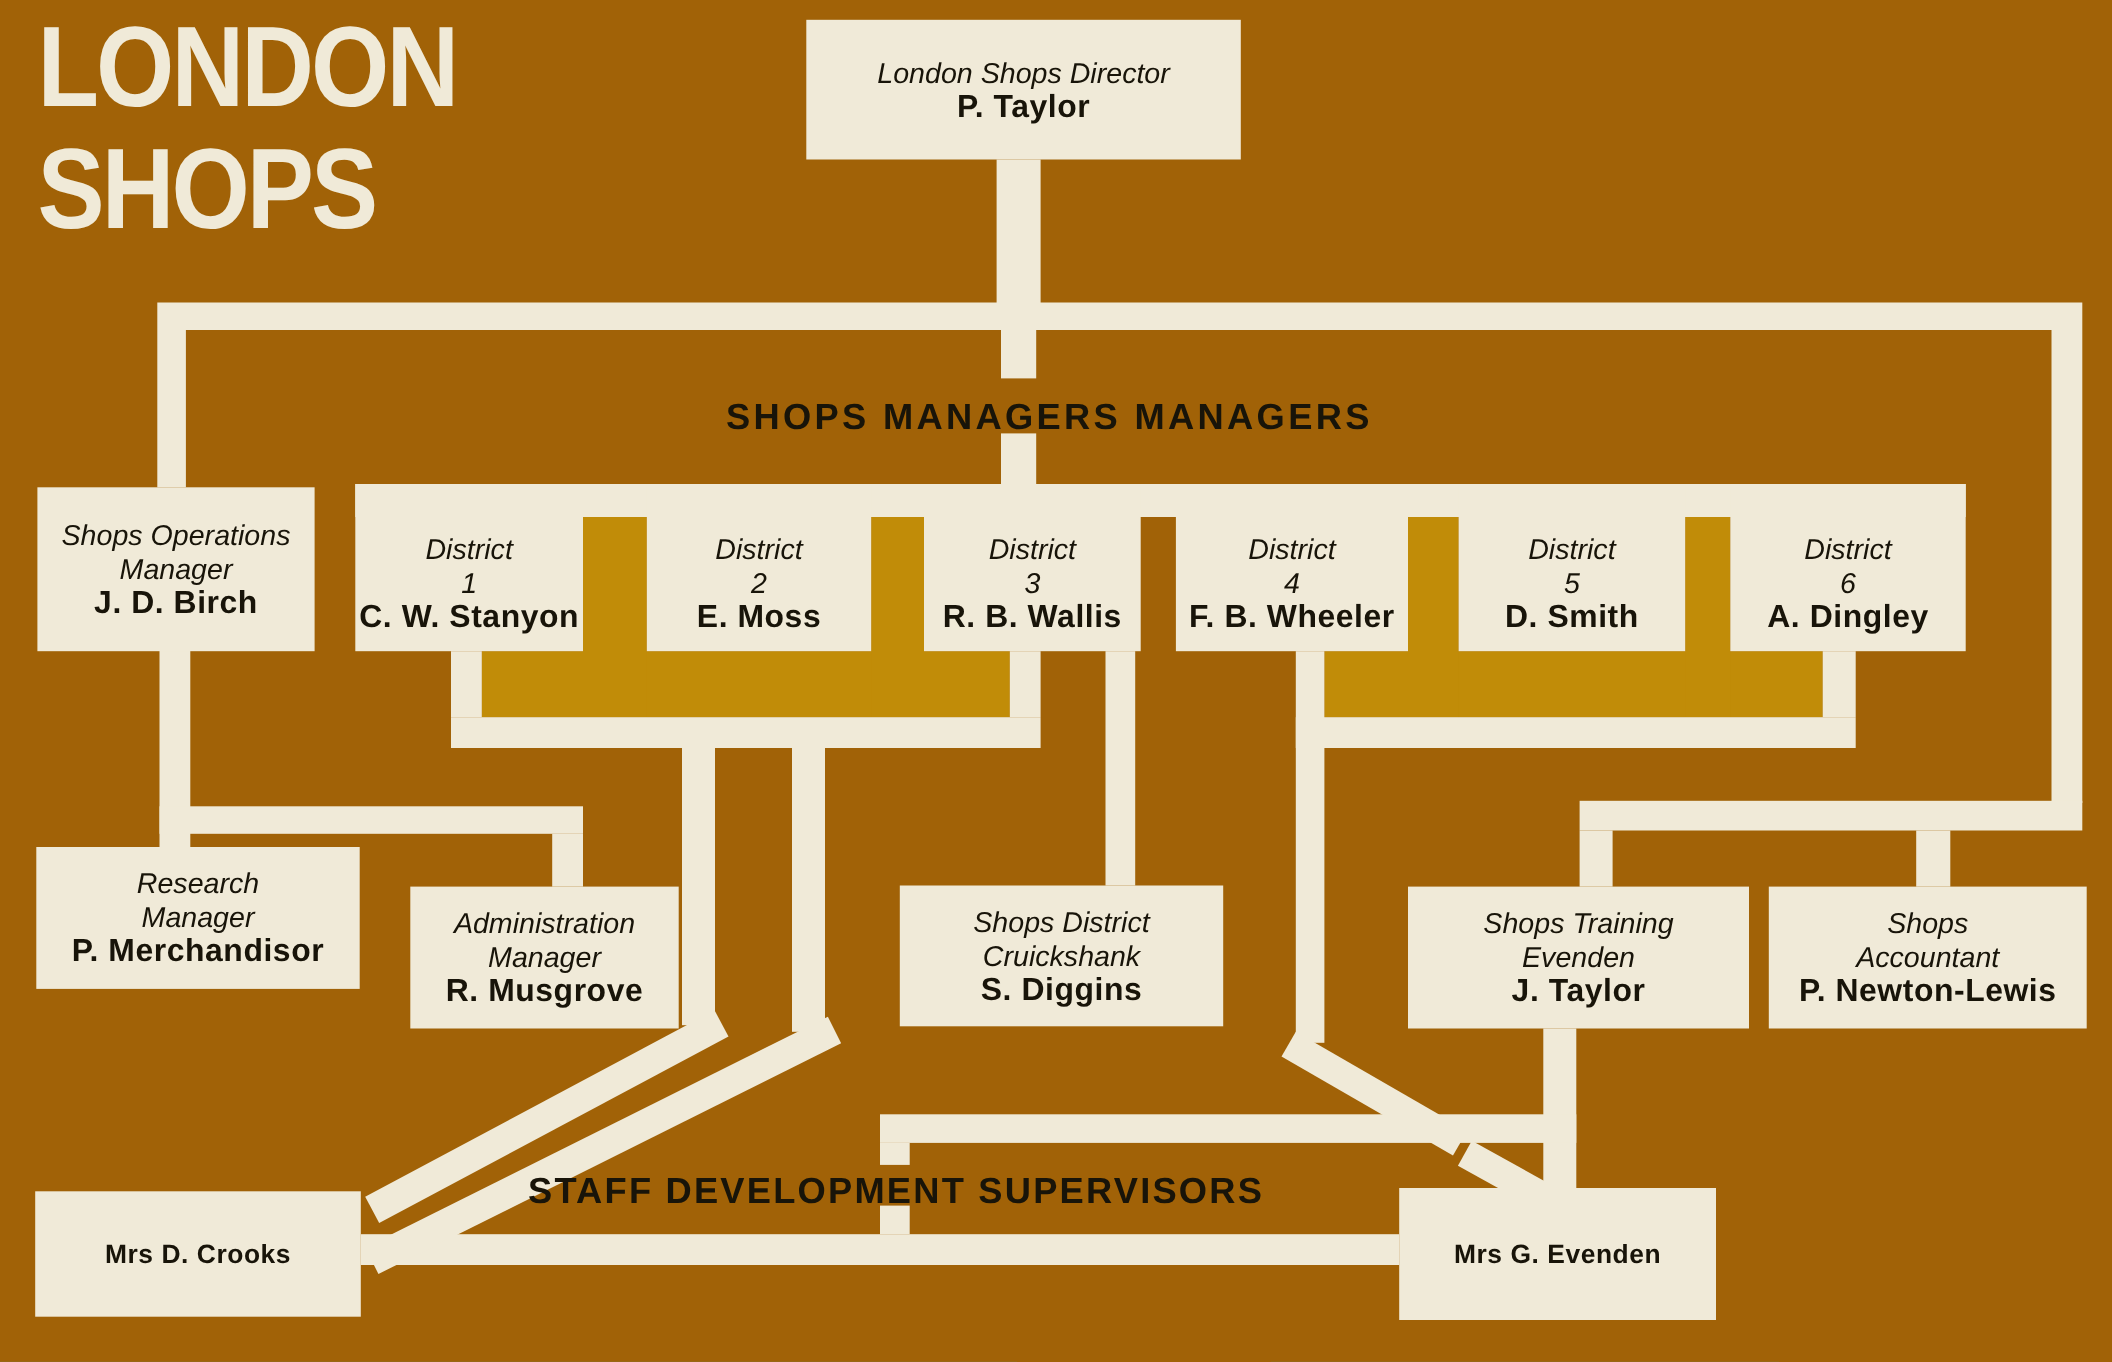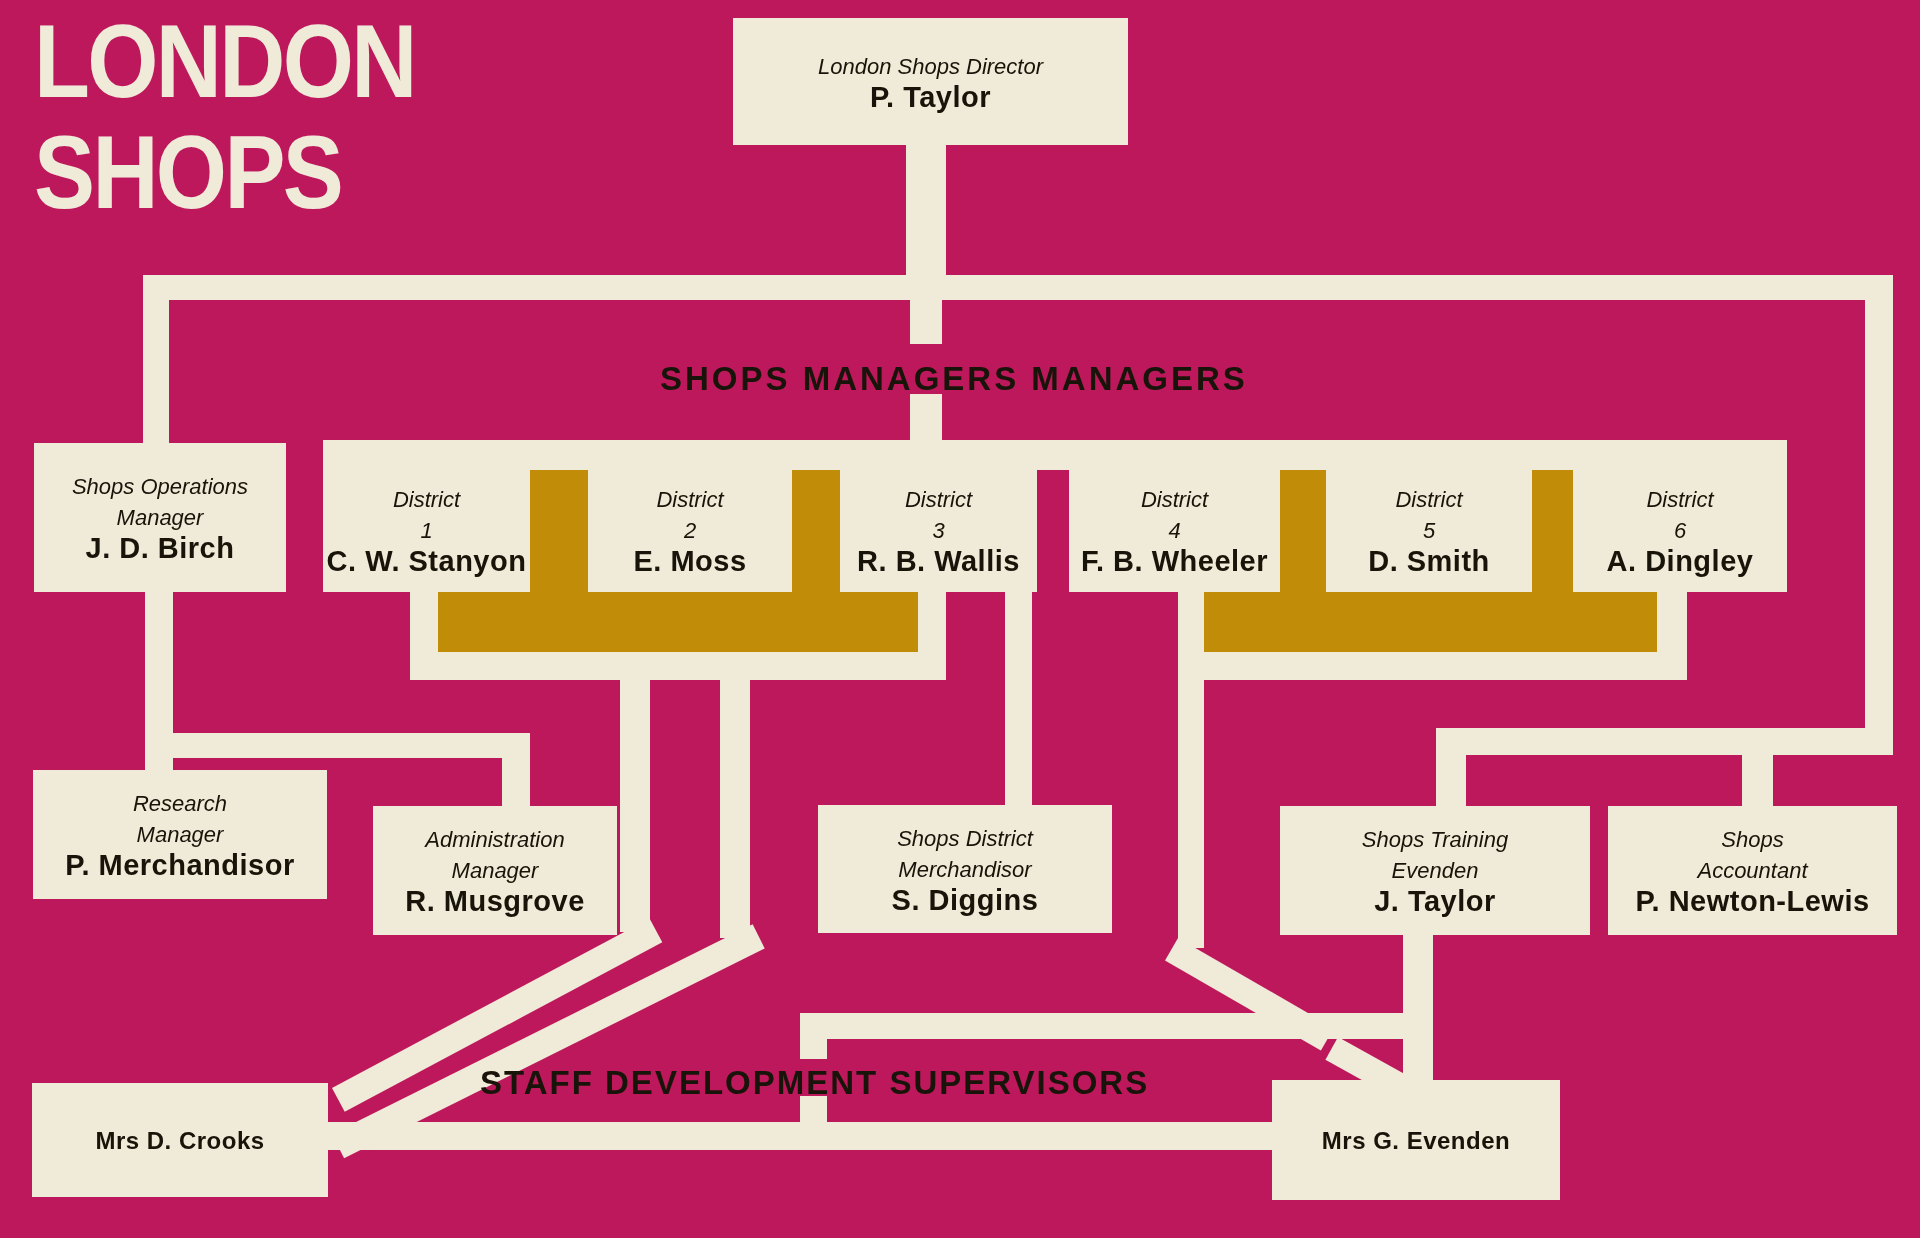--- a/index.html
+++ b/index.html
@@ -1,35 +1,35 @@
 <!DOCTYPE html>
 <html><head>
 <meta charset="utf-8">
 <style>
   html,body{margin:0;padding:0;background:#8a7430;}
   #stage{
     position:relative;
     width:1920px;height:1238px;
     overflow:hidden;
-    background:#be185d;
+    background:#a16207;
     font-family:"Liberation Sans","DejaVu Sans",sans-serif;
   }
   
   .ln{position:absolute;background:#f0ead8;}
   
   .dk{position:absolute;background:#c18c08;}
   
   .diag{position:absolute;background:#f0ead8;transform-origin:0 0;}
   
   .node{
     position:absolute;background:#f0ead8;color:#181409;
     display:flex;flex-direction:column;justify-content:center;align-items:center;
     text-align:center;line-height:31px;
   }
-  .node .role{font-style:italic;font-size:22px;}
+  .node .role{font-style:italic;font-size:26px;}
   .node .name{font-weight:700;font-size:29px;letter-spacing:.5px;}
   .node.band-hang{padding-top:28px;box-sizing:border-box;}
   .supname{font-weight:700;font-size:24px;letter-spacing:.5px;}
   
   .seclabel{
     position:absolute;color:#181409;font-weight:700;text-align:center;
     white-space:nowrap;
   }
   #label-district-managers{font-size:33px;letter-spacing:3px;}
   #label-staff-dev{font-size:33px;letter-spacing:2px;}
@@ -139,21 +139,21 @@
     <div class="role">Manager</div>
     <div class="name">P. Merchandisor</div>
   </div>
   <div class="node" style="left:373px;top:806px;width:244px;height:129px">
     <div class="role">Administration</div>
     <div class="role">Manager</div>
     <div class="name">R. Musgrove</div>
   </div>
   <div class="node" style="left:818px;top:805px;width:294px;height:128px">
     <div class="role">Shops District</div>
-    <div class="role">Merchandisor</div>
+    <div class="role">Cruickshank</div>
     <div class="name">S. Diggins</div>
   </div>
   <div class="node" style="left:1280px;top:806px;width:310px;height:129px">
     <div class="role">Shops Training</div>
     <div class="role">Evenden</div>
     <div class="name">J. Taylor</div>
   </div>
   <div class="node" style="left:1608px;top:806px;width:289px;height:129px">
     <div class="role">Shops</div>
     <div class="role">Accountant</div>

